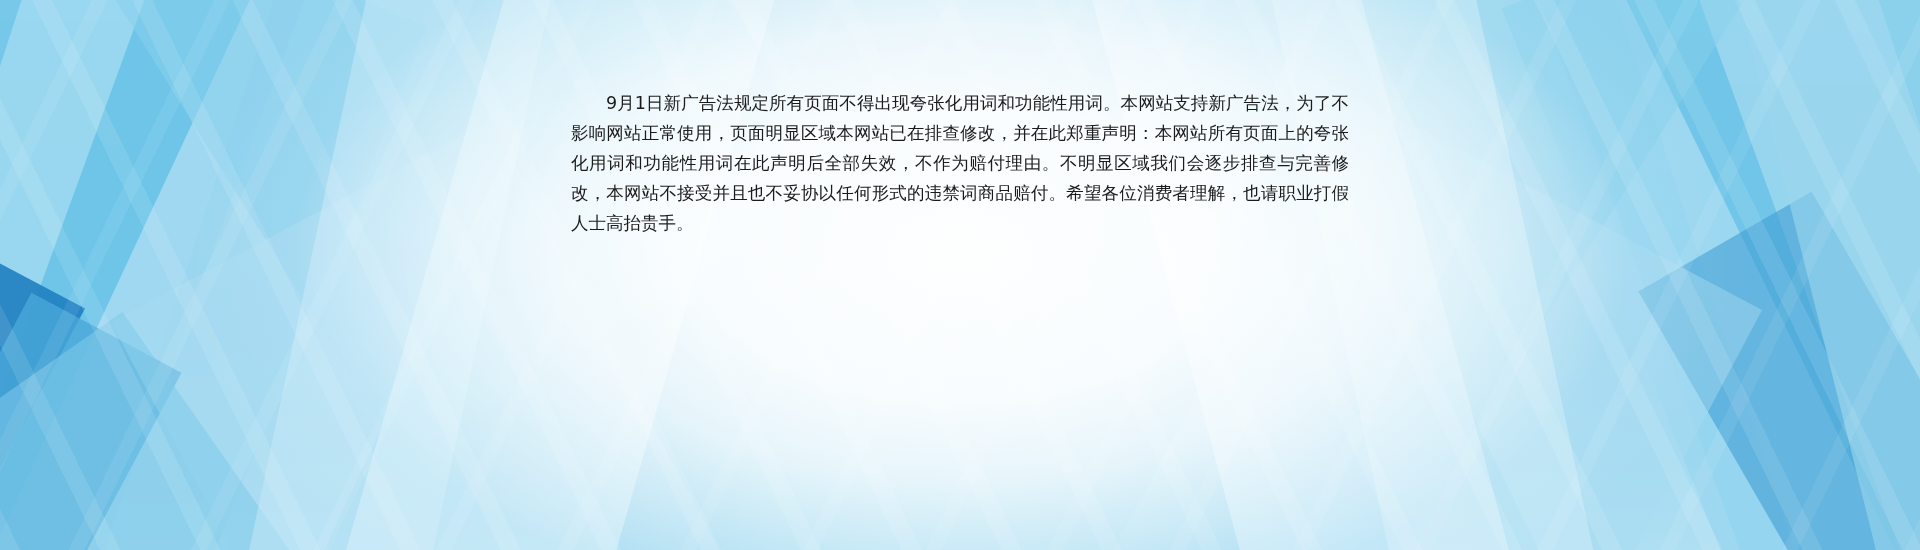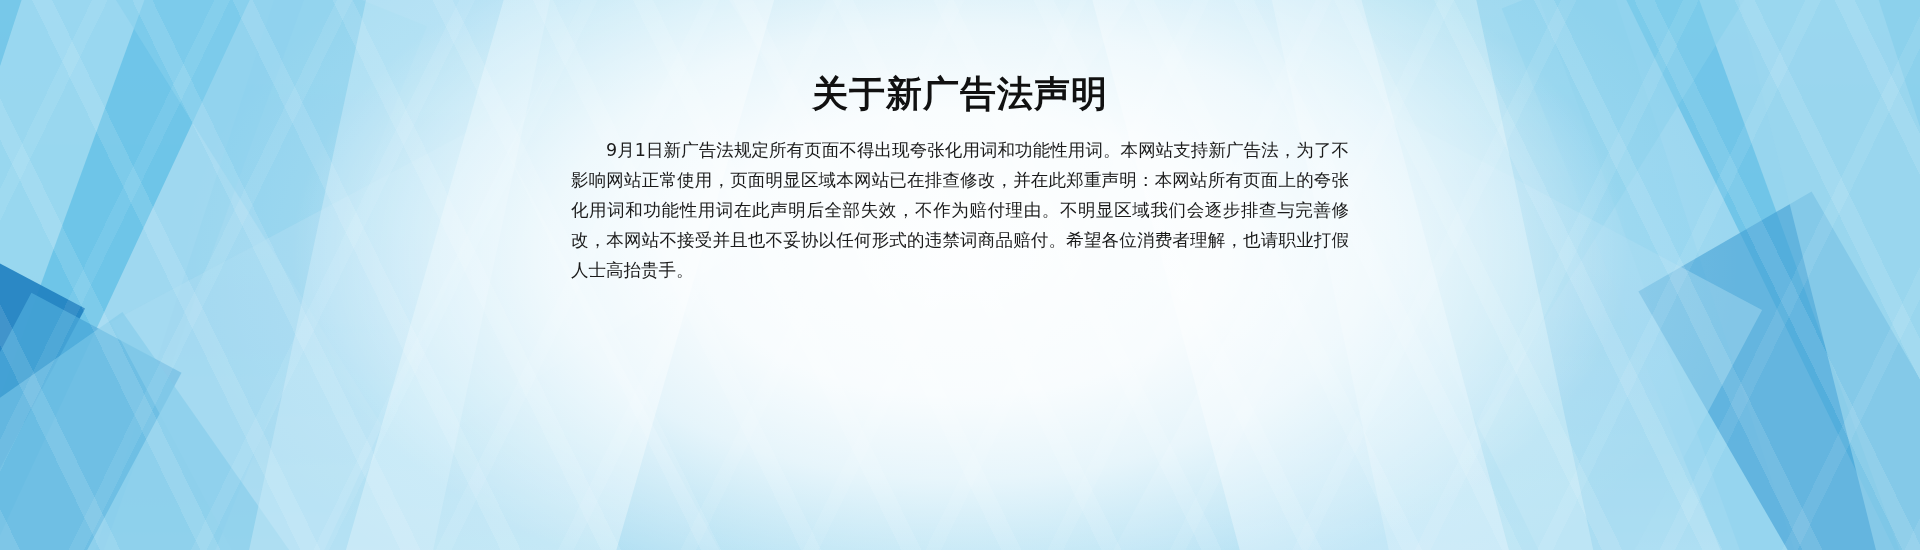--- a/index.html
+++ b/index.html
@@ -127,17 +127,16 @@
   <div class="shard r6"></div>
   <div class="shard r7"></div>
   <div class="shard r8"></div>
   <div class="shard r9"></div>
   <div class="shard r10"></div>
 
   <div class="streaks"></div>
   <div class="glow"></div>
 
   <div class="content">
-    <h1 class="title">关于新广告法声明</h1>
     <p class="para first">9月1日新广告法规定所有页面不得出现夸张化用词和功能性用词。本网站支持新广告法，为了不影响网站正常使用，页面明显区域本网站已在排查修改，并在此郑重声明：本网站所有页面上的夸张化用词和功能性用词在此声明后全部失效，不作为赔付理由。不明显区域我们会逐步排查与完善修改，本网站不接受并且也不妥协以任何形式的违禁词商品赔付。希望各位消费者理解，也请职业打假人士高抬贵手。</p>
   </div>
 
 </div>
 
 </body></html>

